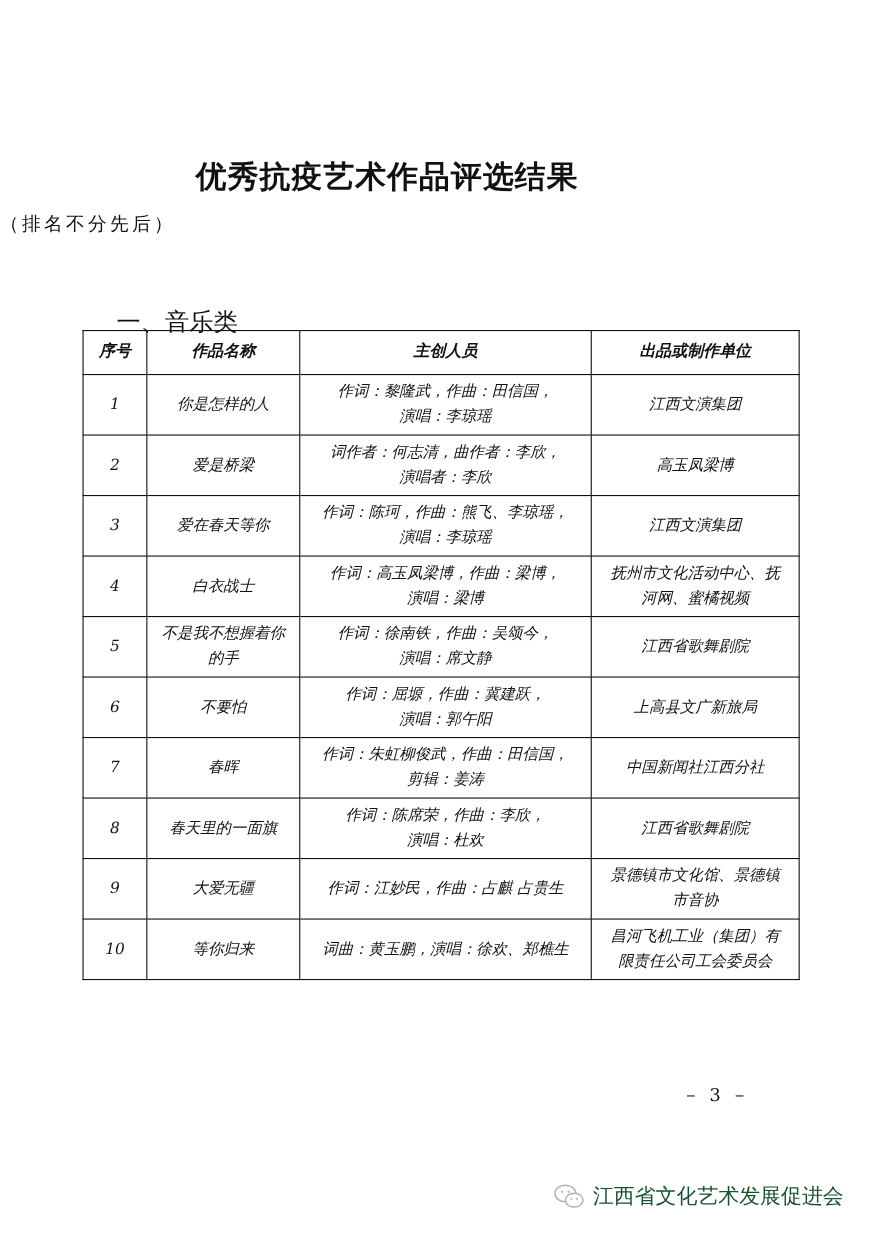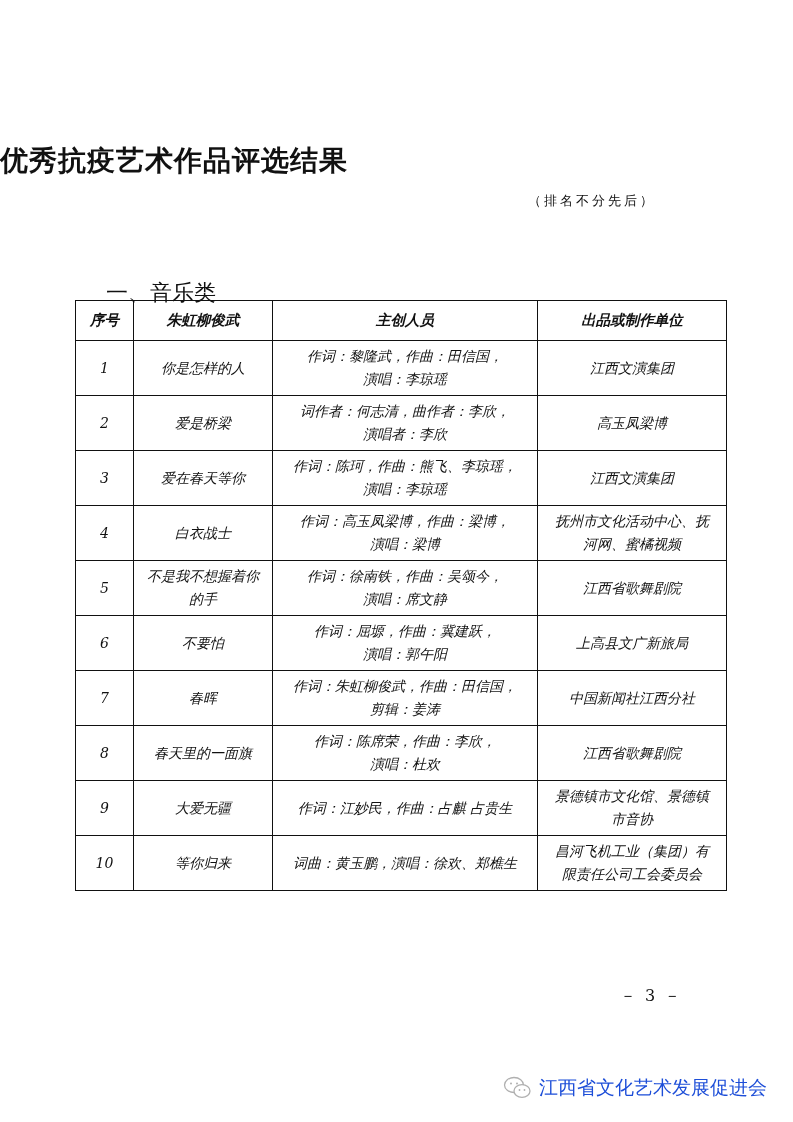--- a/index.html
+++ b/index.html
@@ -2,26 +2,26 @@
 <html><head>
 <meta charset="utf-8">
 <style>
   html, body { margin: 0; padding: 0; background: #ffffff; }
   body {
     width: 793px; height: 1122px; position: relative; overflow: hidden;
     font-family: "DejaVu Serif", "Liberation Serif", serif; color: #111;
   }
   .title {
     position: absolute; left: 0; width: 704px; top: 142px;
-    text-align: left; font-size: 28px; font-weight: bold; letter-spacing: 1px;
+    text-align: center; font-size: 28px; font-weight: bold; letter-spacing: 1px;
     font-family: "DejaVu Serif", serif;
   }
   .subtitle {
     position: absolute; left: 0; width: 656px; top: 192px;
-    text-align: right; font-size: 13px; letter-spacing: 3px;
+    text-align: left; font-size: 17px; letter-spacing: 3px;
   }
   .section {
     position: absolute; left: 106px; top: 278px; font-size: 22px;
     font-family: "DejaVu Sans", sans-serif;
   }
   table.results {
     position: absolute; left: 75px; top: 300px; width: 651px;
     border-collapse: collapse; table-layout: fixed; font-style: italic;
   }
   table.results th, table.results td {
@@ -32,42 +32,42 @@
   table.results td { height: 54px; }
   col.c-no { width: 58px; }
   col.c-name { width: 139px; }
   col.c-crew { width: 265px; }
   col.c-unit { width: 189px; }
   .page-num {
     position: absolute; left: 620px; top: 986px; font-size: 16px; letter-spacing: 2px;
   }
   .watermark {
     position: absolute; left: 503px; top: 1075px; display: flex; align-items: center;
-    color: #1d4ed8; font-size: 19px; font-family: "DejaVu Sans", sans-serif;
+    color: #14532d; font-size: 19px; font-family: "DejaVu Sans", sans-serif;
   }
   .wm-icon { width: 30px; height: 24px; margin-right: 6px; }
 </style>
 </head>
 <body>
 
 <div class="title">优秀抗疫艺术作品评选结果</div>
 <div class="subtitle">（排名不分先后）</div>
 <div class="section">一、音乐类</div>
 
 <table class="results">
   <colgroup>
     <col class="c-no">
       <col class="c-name">
       <col class="c-crew">
       <col class="c-unit">
   </colgroup>
   <thead>
     <tr>
       <th>序号</th>
-      <th>朱虹柳俊武</th>
+      <th>作品名称</th>
       <th>主创人员</th>
       <th>出品或制作单位</th>
     </tr>
   </thead>
   <tbody id="rows">
       <tr>
         <td><span>1</span></td>
         <td><span>你是怎样的人</span></td>
         <td><span>作词：黎隆武，作曲：田信国，</span><br><span>演唱：李琼瑶</span></td>
         <td><span>江西文演集团</span></td>

